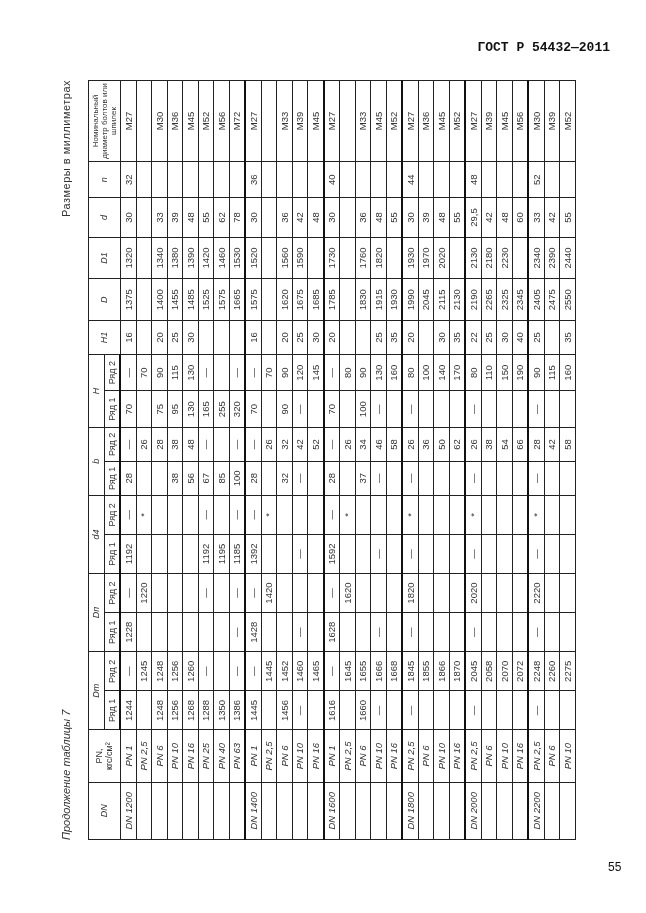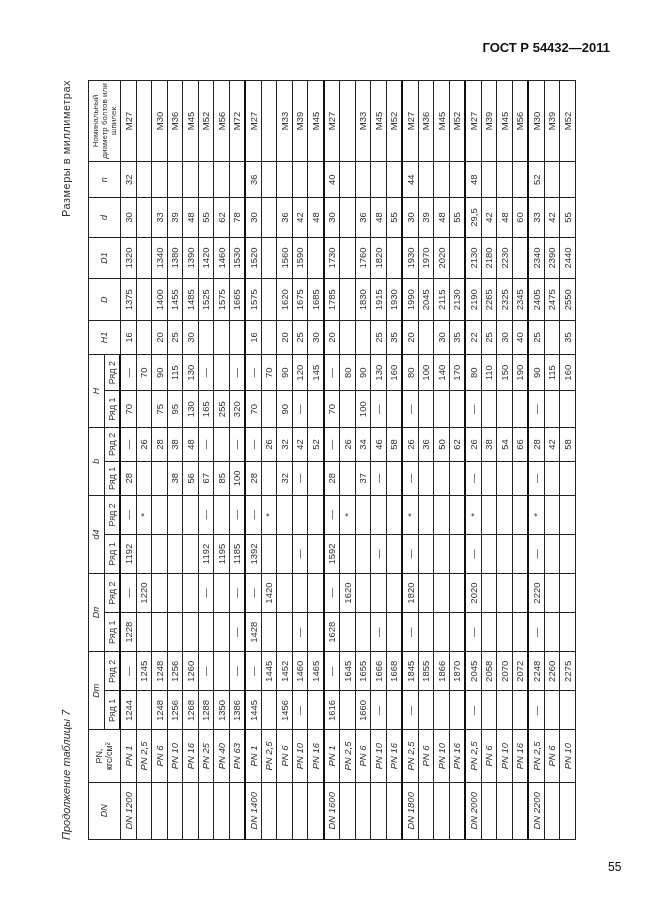--- a/index.html
+++ b/index.html
@@ -1,17 +1,17 @@
 <!DOCTYPE html>
 <html><head>
 <meta charset="utf-8">
 <style>
   html,body{margin:0;padding:0;background:#fff;}
   body{width:646px;height:913px;position:relative;overflow:hidden;font-family:"Liberation Sans",sans-serif;color:#222;}
-  .doc-header{position:absolute;top:40px;right:36px;font-weight:bold;font-size:13px;color:#111;}
+  .doc-header{position:absolute;top:40px;right:36px;font-weight:bold;font-size:13px;color:#111;font-family:Liberation Mono, monospace;}
   .page-num{position:absolute;top:860px;left:608px;font-size:12px;color:#111;}
   
   .rot{position:absolute;left:88px;top:840px;width:760px;height:530px;transform-origin:0 0;transform:rotate(-90deg);}
   .caption{position:absolute;left:0;top:-28px;font-size:11px;font-style:italic;color:#333;}
   .units{position:absolute;right:0;top:-28px;font-size:11px;color:#333;letter-spacing:0.5px;}
   table{border-collapse:collapse;width:760px;font-size:9.5px;table-layout:fixed;}
   td,th{border:1px solid #222;text-align:center;padding:0;height:14.5px;font-weight:normal;color:#333;}
   th{font-size:9px;}
   th.i,td.i{font-style:italic;}
   .thick-top td{border-top:2.5px solid #111;}

